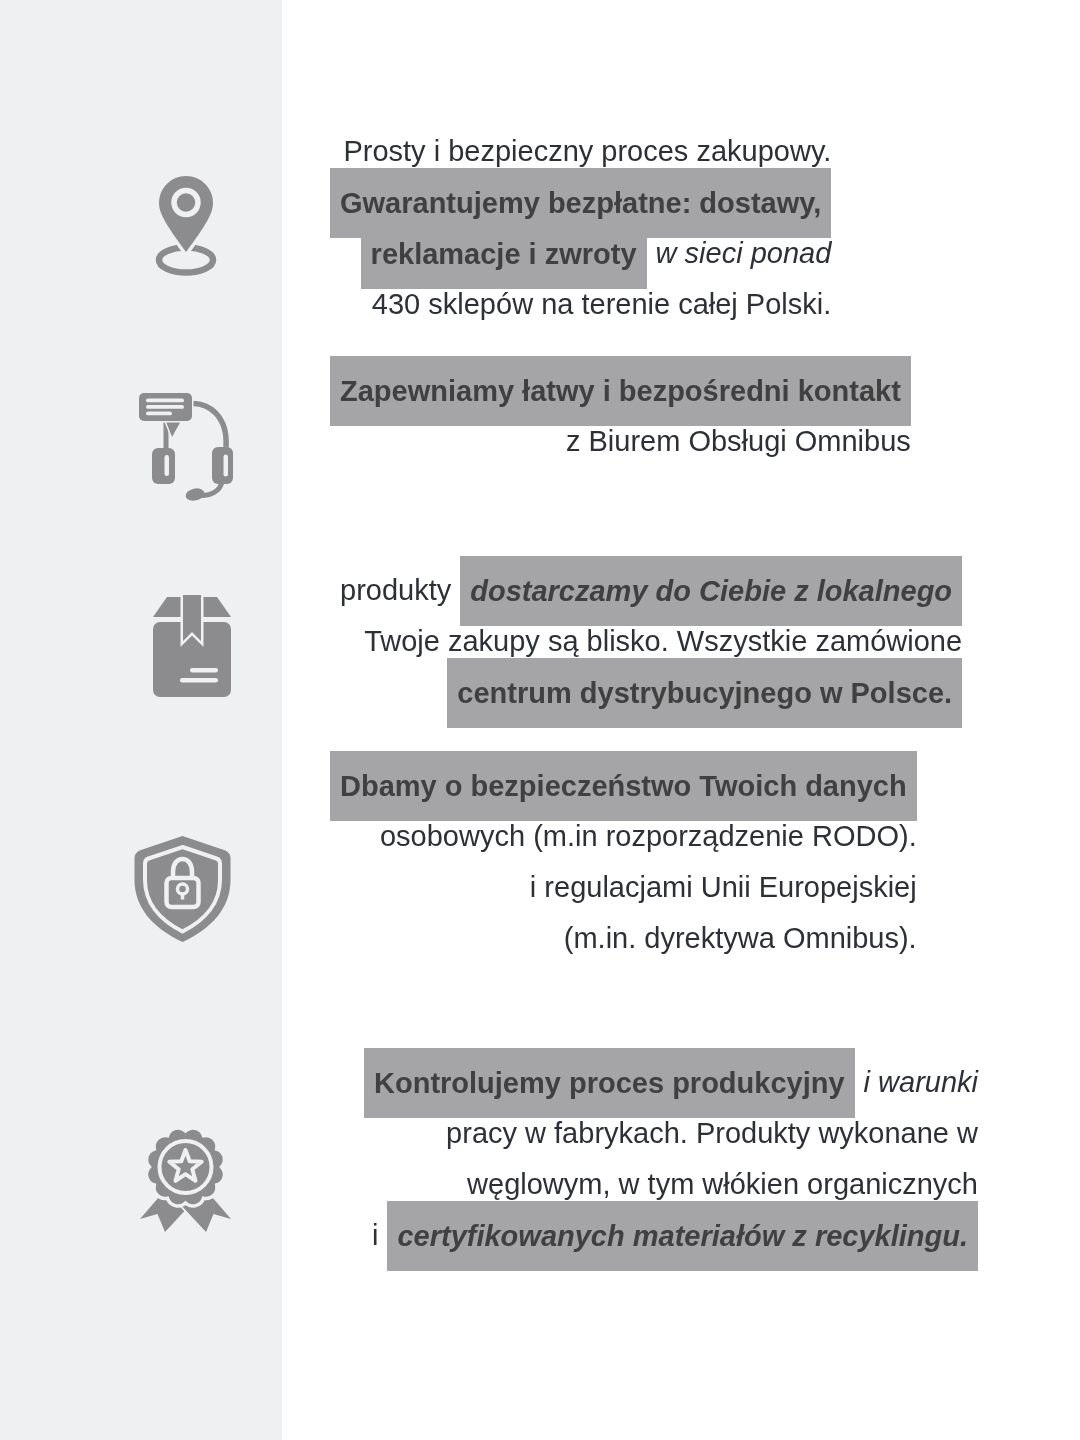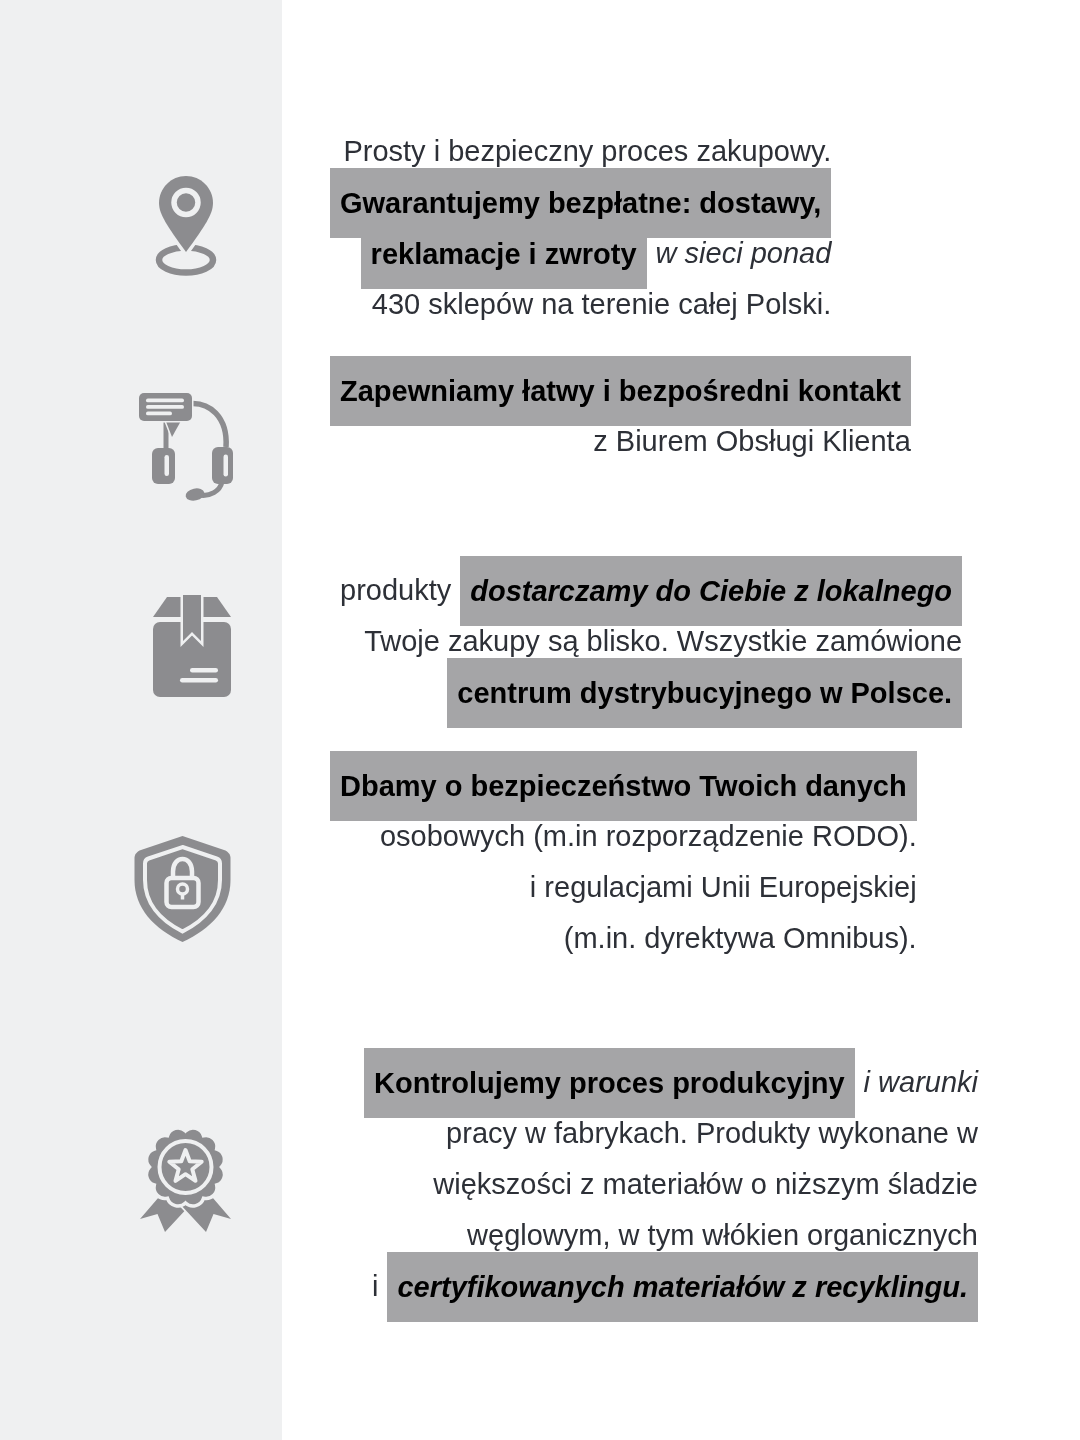--- a/index.html
+++ b/index.html
@@ -38,21 +38,21 @@
     display: flex;
     align-items: center;
     white-space: nowrap;
     font-size: 29px;
     justify-content: flex-end;
   }
   .line > * + * { margin-left: 9px; font-style: italic; }
   .seg { color: #2d3037; }
   .hl {
     background: #a5a5a7;
-    color: #000000;
+    color: #404040;
     font-weight: 700;
     line-height: 30px;
     padding: 20px 10px;
     display: inline-block;
   }
   .hl:first-child { margin-left: -10px; }
 </style>
 </head>
 <body>
 
@@ -124,21 +124,21 @@
       <div class="line">
         <span class="seg">430 sklepów na terenie całej Polski.</span>
       </div>
     </section>
 
     <section class="row row-2">
       <div class="line">
         <span class="hl">Zapewniamy łatwy i bezpośredni kontakt</span>
       </div>
       <div class="line">
-        <span class="seg">z Biurem Obsługi Klienta</span>
+        <span class="seg">z Biurem Obsługi Omnibus</span>
       </div>
     </section>
 
     <section class="row row-3">
       <div class="line">
         <span class="seg">produkty</span>
         <span class="hl">dostarczamy do Ciebie z lokalnego</span>
       </div>
       <div class="line">
         <span class="seg">Twoje zakupy są blisko. Wszystkie zamówione</span>
@@ -165,23 +165,20 @@
 
     <section class="row row-5">
       <div class="line">
         <span class="hl">Kontrolujemy proces produkcyjny</span>
         <span class="seg">i warunki</span>
       </div>
       <div class="line">
         <span class="seg">pracy w fabrykach. Produkty wykonane w</span>
       </div>
       <div class="line">
-        <span class="seg">większości z materiałów o niższym śladzie</span>
-      </div>
-      <div class="line">
         <span class="seg">węglowym, w tym włókien organicznych</span>
       </div>
       <div class="line">
         <span class="seg">i</span>
         <span class="hl">certyfikowanych materiałów z recyklingu.</span>
       </div>
     </section>
 
   </main>
 </div>

